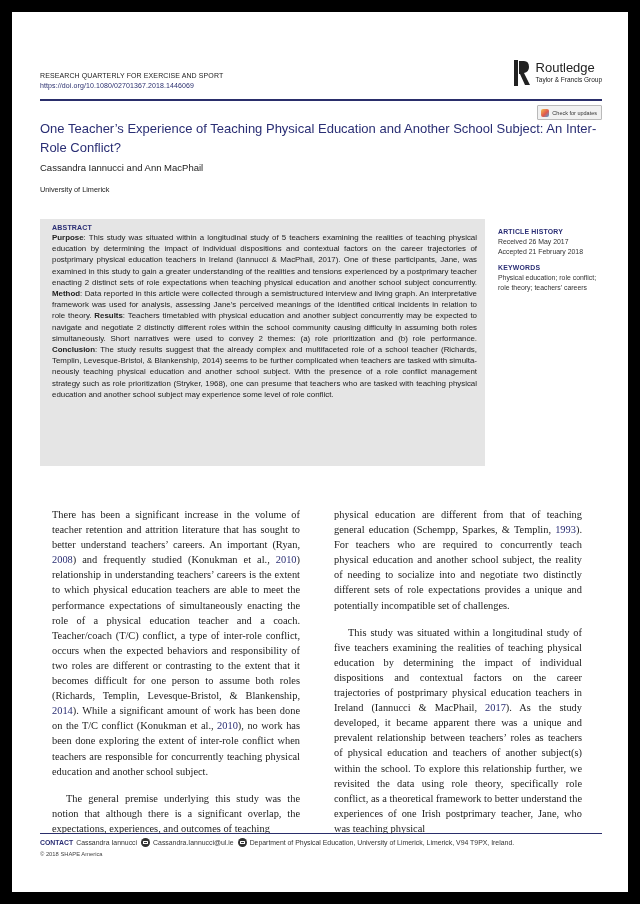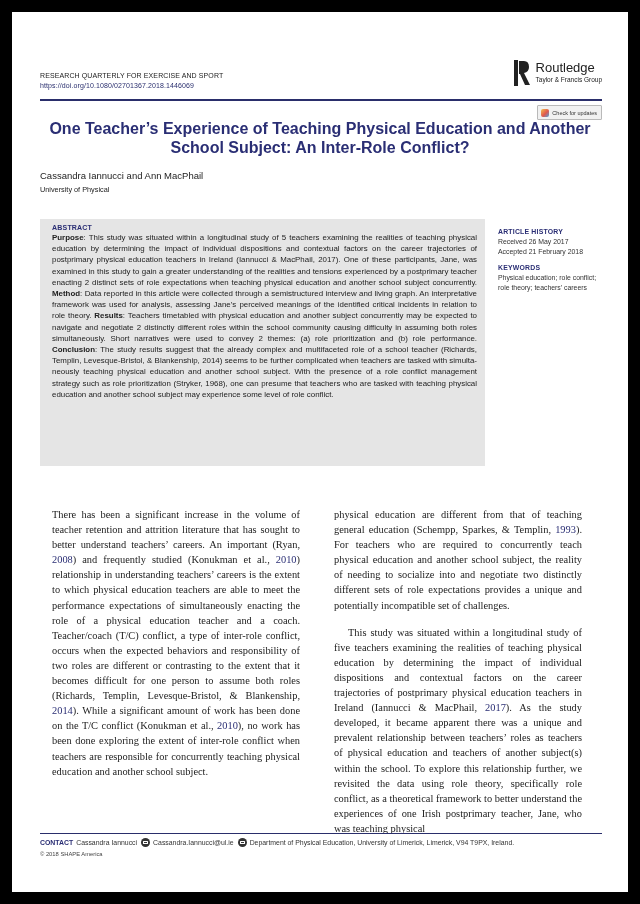--- a/index.html
+++ b/index.html
@@ -26,22 +26,22 @@
   .check-btn {
     position: absolute; right: 26px; top: 93px; height: 13px; padding: 0 4px 0 3px;
     border: 1px solid #b9b9b9; background: #f1f1f1; display: flex; align-items: center;
     font-size: 5.5px; color: #333; border-radius: 1px; cursor: pointer;
   }
   .check-btn .ck-icon {
     width: 8px; height: 8px; border-radius: 2px; margin-right: 3px;
     background: linear-gradient(135deg, #f2c14e, #e2574c 55%, #4aa3df);
   }
 
-  .title { position: absolute; left: 28px; top: 107px; width: 560px; font-size: 16px; line-height: 19px; color: #2a2e74; font-weight: bold; text-align: center; }
-  .authors { position: absolute; left: 28px; top: 150px; font-size: 9.5px; color: #222; margin-top: 8px; }
+  .title { position: absolute; left: 28px; top: 107px; width: 560px; font-size: 13px; line-height: 19px; color: #2a2e74; font-weight: normal; }
+  .authors { position: absolute; left: 28px; top: 150px; font-size: 9.5px; color: #222; }
   .affil { position: absolute; left: 28px; top: 173px; font-size: 7.3px; color: #222; }
 
   .abstract-box {
     position: absolute; left: 28px; top: 207px; width: 445px; height: 247px;
     background: #e5e5e5; box-sizing: border-box; padding: 4px 8px 0 12px;
   }
   .abstract-box .label { font-size: 7px; font-weight: bold; color: #2a2e74; line-height: 9px; letter-spacing: 0.2px; }
   .abstract-box .text { font-size: 7.9px; line-height: 11.2px; color: #222; text-align: justify; hyphens: manual; }
   .abstract-box .text b { font-weight: bold; }
 
@@ -88,38 +88,39 @@
 
   <div class="head-rule"></div>
 
   <div class="check-btn sans">
     <span class="ck-icon"></span>
     <span>Check for updates</span>
   </div>
 
   <div class="title sans">One Teacher’s Experience of Teaching Physical Education and Another School Subject: An Inter-Role Conflict?</div>
   <div class="authors sans">Cassandra Iannucci and Ann MacPhail</div>
-  <div class="affil sans">University of Physical</div>
+  <div class="affil sans">University of Limerick</div>
 
   <div class="abstract-box sans">
     <div class="label">ABSTRACT</div>
     <div class="text"><b>Purpose</b><span>: This study was situated within a longitudinal study of 5 teachers examining the realities of teaching physical education by determining the impact of individual dispositions and con­textual factors on the career trajectories of postprimary physical education teachers in Ireland (Iannucci &amp; MacPhail, 2017). One of these participants, Jane, was examined in this study to gain a greater understanding of the realities and tensions experienced by a postprimary teacher enact­ing 2 distinct sets of role expectations when teaching physical education and another school subject concurrently. </span><b>Method</b><span>: Data reported in this article were collected through a semistruc­tured interview and living graph. An interpretative framework was used for analysis, assessing Jane’s perceived meanings of the identified critical incidents in relation to role theory. </span><b>Results</b><span>: Teachers timetabled with physical education and another subject concurrently may be expected to navigate and negotiate 2 distinctly different roles within the school community causing difficulty in assuming both roles simultaneously. Short narratives were used to convey 2 themes: (a) role prioritization and (b) role performance. </span><b>Conclusion</b><span>: The study results suggest that the already complex and multifaceted role of a school teacher (Richards, Templin, Levesque-Bristol, &amp; Blankenship, 2014) seems to be further complicated when teachers are tasked with simulta­neously teaching physical education and another school subject. With the presence of a role conflict management strategy such as role prioritization (Stryker, 1968), one can presume that teachers who are tasked with teaching physical education and another school subject may experience some level of role conflict.</span></div>
   </div>
 
   <div class="sidebar sans">
     <div class="h">ARTICLE HISTORY</div>
     <div>Received 26 May 2017</div>
     <div>Accepted 21 February 2018</div>
     <div class="gap"></div>
     <div class="h">KEYWORDS</div>
     <div>Physical education; role conflict; role theory; teachers’ careers</div>
   </div>
 
   <div class="col left serif">
     <p><span>There has been a significant increase in the volume of teacher retention and attrition literature that has sought to better understand teachers’ careers. An important (Ryan, </span><span class="ref">2008</span><span>) and frequently studied (Konukman et al., </span><span class="ref">2010</span><span>) relationship in understanding teachers’ careers is the extent to which physical education tea­chers are able to meet the performance expectations of simultaneously enacting the role of a physical education teacher and a coach. Teacher/coach (T/C) conflict, a type of inter-role conflict, occurs when the expected behaviors and responsibility of two roles are different or contrasting to the extent that it becomes difficult for one person to assume both roles (Richards, Templin, Levesque-Bristol, &amp; Blankenship, </span><span class="ref">2014</span><span>). While a signif­icant amount of work has been done on the T/C con­flict (Konukman et al., </span><span class="ref">2010</span><span>), no work has been done exploring the extent of inter-role conflict when teachers are responsible for concurrently teaching physical edu­cation and another school subject.</span></p>
+    <p class="indent">The general premise underlying this study was the notion that although there is a significant overlap, the expectations, experiences, and outcomes of teaching</p>
   </div>
 
   <div class="col right serif">
     <p><span>physical education are different from that of teaching general education (Schempp, Sparkes, &amp; Templin, </span><span class="ref">1993</span><span>). For teachers who are required to concurrently teach physical education and another school subject, the reality of needing to socialize into and negotiate two distinctly different sets of role expectations pro­vides a unique and potentially incompatible set of challenges.</span></p>
     <p class="indent"><span>This study was situated within a longitudinal study of five teachers examining the realities of teaching physical education by determining the impact of indi­vidual dispositions and contextual factors on the career trajectories of postprimary physical education teachers in Ireland (Iannucci &amp; MacPhail, </span><span class="ref">2017</span><span>). As the study developed, it became apparent there was a unique and prevalent relationship between teachers’ roles as tea­chers of physical education and teachers of another subject(s) within the school. To explore this relation­ship further, we revisited the data using role theory, specifically role conflict, as a theoretical framework to better understand the experiences of one Irish post­primary teacher, Jane, who was teaching physical</span></p>
   </div>
 
   <div class="foot-rule"></div>
   <div class="contact sans">
     <span class="lbl">CONTACT</span>

